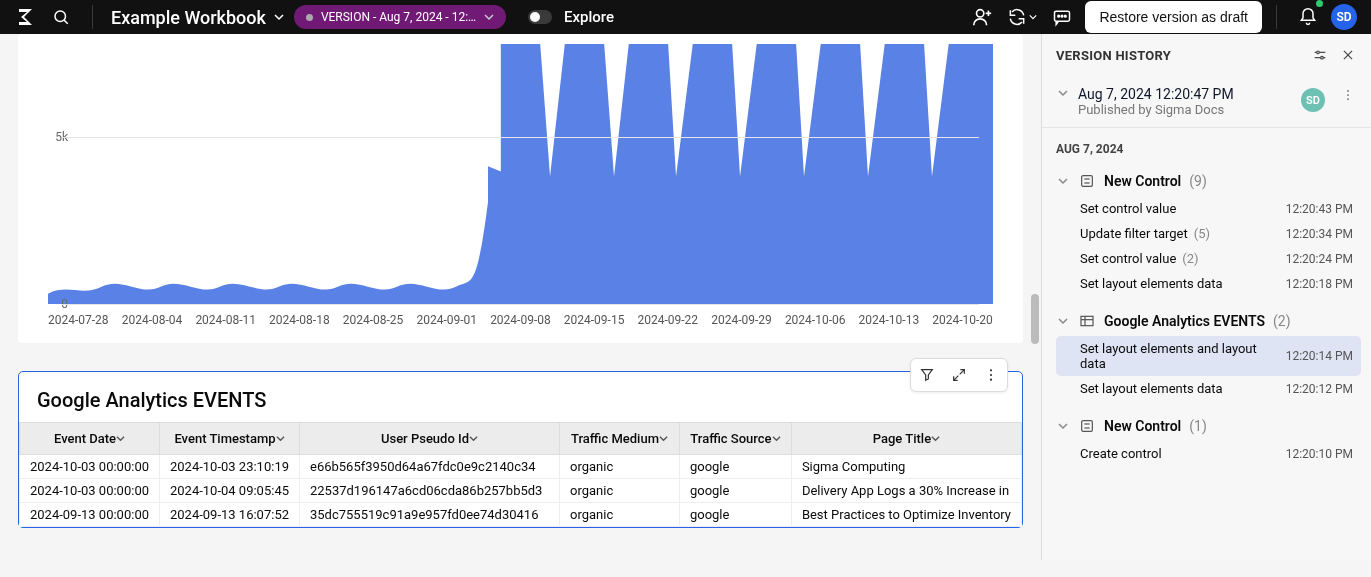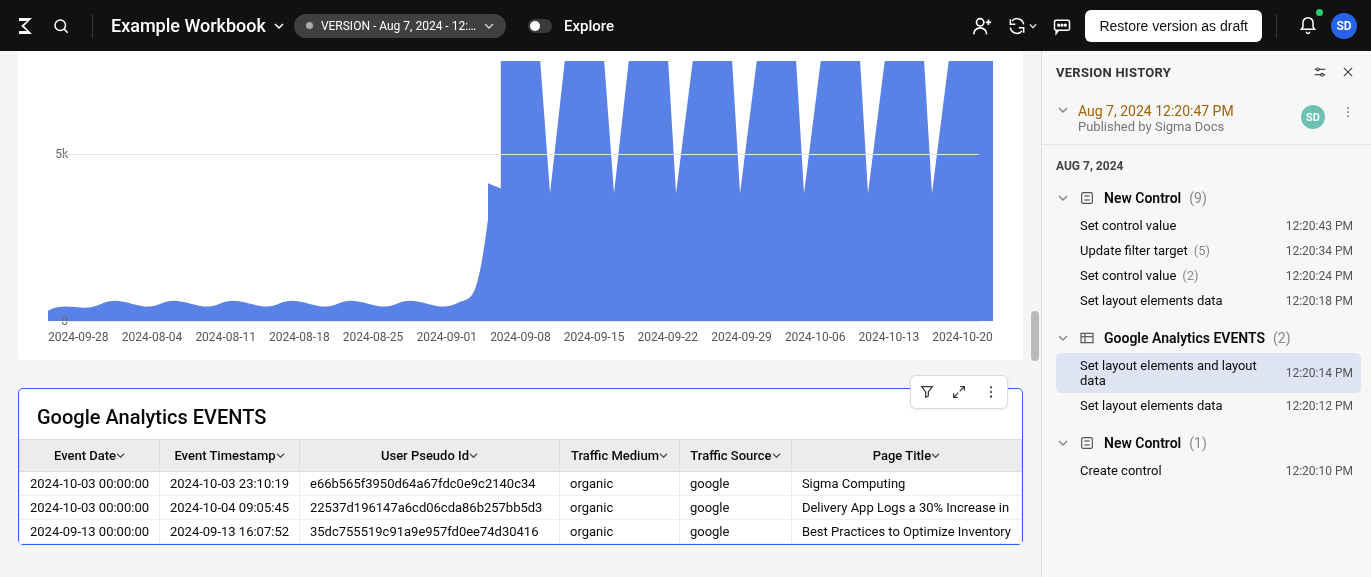--- a/index.html
+++ b/index.html
@@ -1,24 +1,24 @@
 <!DOCTYPE html>
 <html><head>
 <meta charset="utf-8">
 <style>
 * { box-sizing: border-box; margin: 0; padding: 0; }
 body { font-family: -apple-system, BlinkMacSystemFont, "Segoe UI", Roboto, sans-serif; font-size: 13px; color: #0a0a0a; background: #f5f5f5; overflow: hidden; width: 1371px; height: 577px; }
 
 
-.header { display: flex; align-items: center; height: 51px; background: #111; color: #fff; padding: 0 14px; gap: 6px; }
+.header { display: flex; align-items: center; height: 34px; background: #111; color: #fff; padding: 0 14px; gap: 6px; }
 .logo { width: 24px; height: 24px; display:flex; align-items:center; justify-content:center; }
 .h-icon { width: 34px; height: 34px; display:flex; align-items:center; justify-content:center; border-radius:4px; cursor:pointer; }
 .h-sep { width:1px; height:24px; background:#3a3a3a; margin:0 8px; }
 .wb-title { font-size:18px; font-weight:500; display:flex; align-items:center; gap:8px; padding:0 4px; cursor:pointer; }
-.version-pill { display:flex; align-items:center; gap:8px; background:#404040; border-radius:16px; padding:5px 12px; font-size:12px; cursor:pointer; }
+.version-pill { display:flex; align-items:center; gap:8px; background:#701a75; border-radius:16px; padding:5px 12px; font-size:12px; cursor:pointer; }
 .version-pill .dot { width:7px; height:7px; border-radius:50%; background:#aaa; }
 .toggle { width:24px; height:14px; background:#3a3a3a; border-radius:8px; position:relative; cursor:pointer; }
 .toggle .knob { position:absolute; width:10px; height:10px; background:#fff; border-radius:50%; top:2px; left:2px; }
 .explore { font-size:15px; font-weight:500; margin-left:6px; }
 .spacer { flex:1; }
 .btn { padding:8px 14px; border-radius:6px; font-size:14px; font-weight:500; cursor:pointer; border:none; }
 .btn-white { background:#fff; color:#111; }
 .btn-blue { background:#2563eb; color:#fff; }
 .bell-wrap { position:relative; }
 .bell-dot { position:absolute; top:0; right:2px; width:7px; height:7px; background:#2ecc71; border-radius:50%; }
@@ -44,21 +44,21 @@
 .tbl td { padding:4px 10px; border:1px solid #eee; white-space:nowrap; overflow:hidden; text-overflow:ellipsis; }
 .tbl td:nth-child(4),.tbl td:nth-child(5){}
 
 
 .vpanel { width:330px; background:#f7f7f7; border-left:1px solid #ddd; display:flex; flex-direction:column; }
 .vpanel-hd { display:flex; align-items:center; padding:12px 14px; font-size:13px; font-weight:700; letter-spacing:.02em; color:#333; }
 .vpanel-hd .spacer{flex:1;}
 .vpanel-body { flex:1; overflow:auto; }
 .pub-row { display:flex; align-items:flex-start; gap:8px; padding:10px 14px; border-bottom:1px solid #e5e5e5;}
 .pub-row .meta { flex:1; }
-.pub-row .ts { font-size:14px; color:#a16207; }
+.pub-row .ts { font-size:14px; color:#0f172a; }
 .pub-row .by { font-size:13px; color:#777; }
 .av-sm { width:24px; height:24px; border-radius:50%; background:#6cc1b3; color:#fff; font-size:11px; font-weight:600; display:flex; align-items:center; justify-content:center; margin-top:2px;}
 .date-hdr { padding:14px 14px 8px; font-size:12px; font-weight:700; color:#444; }
 .group { padding:2px 10px 8px 14px; }
 .group-hd { display:flex; align-items:center; gap:8px; padding:6px 0; font-size:14px; font-weight:600; cursor:pointer; }
 .group-hd .cnt { color:#888; font-weight:400; }
 .entry { display:flex; align-items:center; padding:5px 8px 5px 24px; font-size:13px; border-radius:5px; }
 .entry .lbl { flex:1; }
 .entry .et { color:#555; font-size:12px; text-align:right; white-space:nowrap;}
 .entry .sub { color:#888; margin-left:6px; }
@@ -150,21 +150,21 @@
       <div class="chart-area">
         <span class="y-label" style="top:35%;">5k</span>
         <span class="y-label" style="top:98%;">0</span>
         <div class="grid-line" style="top:35%"></div>
         <div class="grid-line" style="top:98%"></div>
         <svg width="100%" height="100%" viewBox="0 0 960 260" preserveAspectRatio="none">
           <path class="area-path" d="M0,245 C20,235 35,248 55,238 C75,228 95,248 115,238 C135,228 155,248 175,238 C195,228 215,248 235,238 C255,228 275,248 295,238 C315,228 335,248 355,238 C375,228 395,248 415,238 C430,230 435,245 447,155 L447,120 L460,125 L460,0 L500,0 L510,130 L525,0 L565,0 L575,130 L590,0 L630,0 L638,130 L655,0 L695,0 L703,130 L720,0 L760,0 L768,130 L785,0 L825,0 L833,130 L850,0 L890,0 L898,130 L915,0 L960,0 L960,255 L0,255 Z"></path>
         </svg>
       </div>
       <div class="x-labels" id="xl">
-          <span>2024-09-28</span>
+          <span>2024-07-28</span>
           <span>2024-08-04</span>
           <span>2024-08-11</span>
           <span>2024-08-18</span>
           <span>2024-08-25</span>
           <span>2024-09-01</span>
           <span>2024-09-08</span>
           <span>2024-09-15</span>
           <span>2024-09-22</span>
           <span>2024-09-29</span>
           <span>2024-10-06</span>

